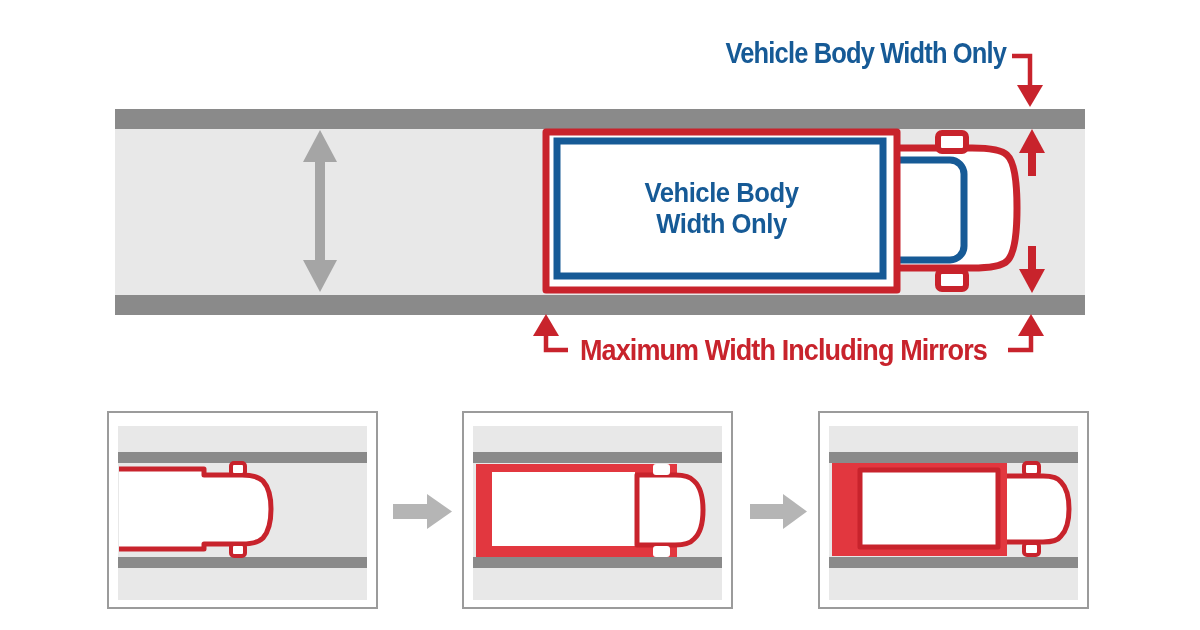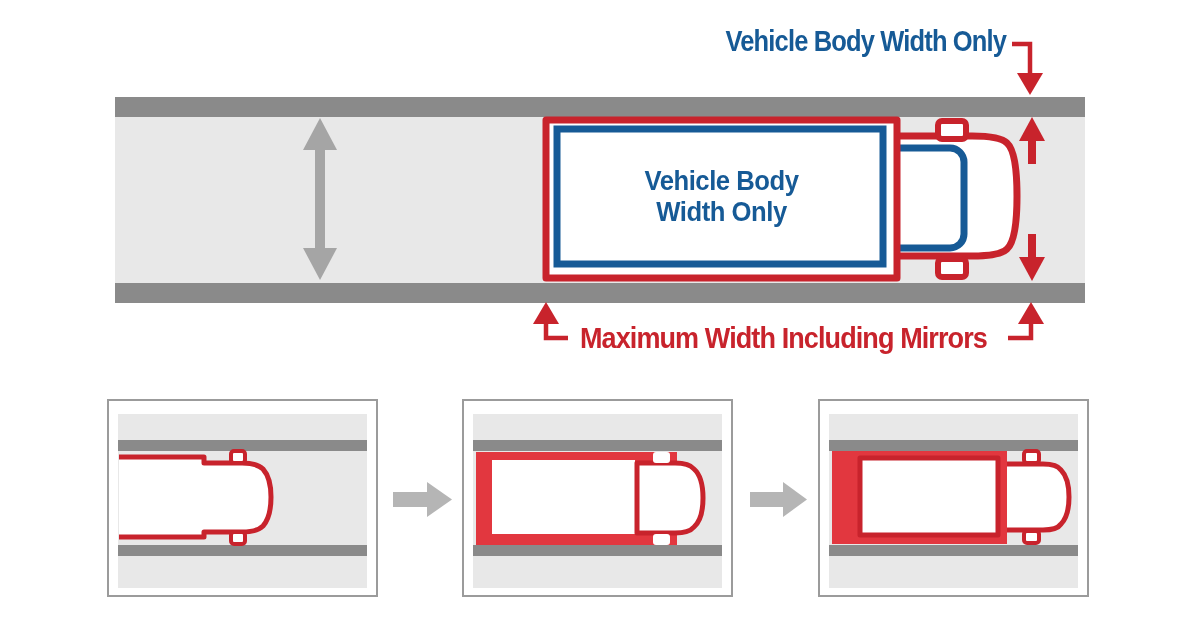--- a/index.html
+++ b/index.html
@@ -2,21 +2,21 @@
 <html style="--red: #c8232c; --red-fill: #e2373f; --blue: #165a96; --road-surface: #e8e8e8; --road-edge: #8a8a8a; --lane-arrow-gray: #a5a5a5; --sequence-arrow-gray: #b5b5b5; --panel-border-gray: #9b9b9b; --background: #ffffff;"><head>
 <meta charset="utf-8">
 <style>
   html,body{margin:0;padding:0;}
   body{
     width:1200px;height:630px;
     background:var(--background,#fff);
     font-family:"Liberation Sans",sans-serif;
     position:relative;overflow:hidden;
   }
-  #stage{position:absolute;left:0;top:0;width:1200px;height:464px;}
+  #stage{position:absolute;left:0;top:12px;width:1200px;height:464px;}
   svg{position:absolute;left:0;top:0;display:block;}
 
   
   .road      {fill:var(--road-surface);}
   .edge      {fill:var(--road-edge);}
   .lanearrow {fill:var(--lane-arrow-gray);}
   .seqarrow  {fill:var(--sequence-arrow-gray);}
   .frame     {fill:#fff;stroke:var(--panel-border-gray);stroke-width:2;}
   .truckline {fill:#fff;stroke:var(--red);stroke-width:7;stroke-linejoin:round;}
   .mirror    {fill:#fff;stroke:var(--red);stroke-width:6;stroke-linejoin:round;}

